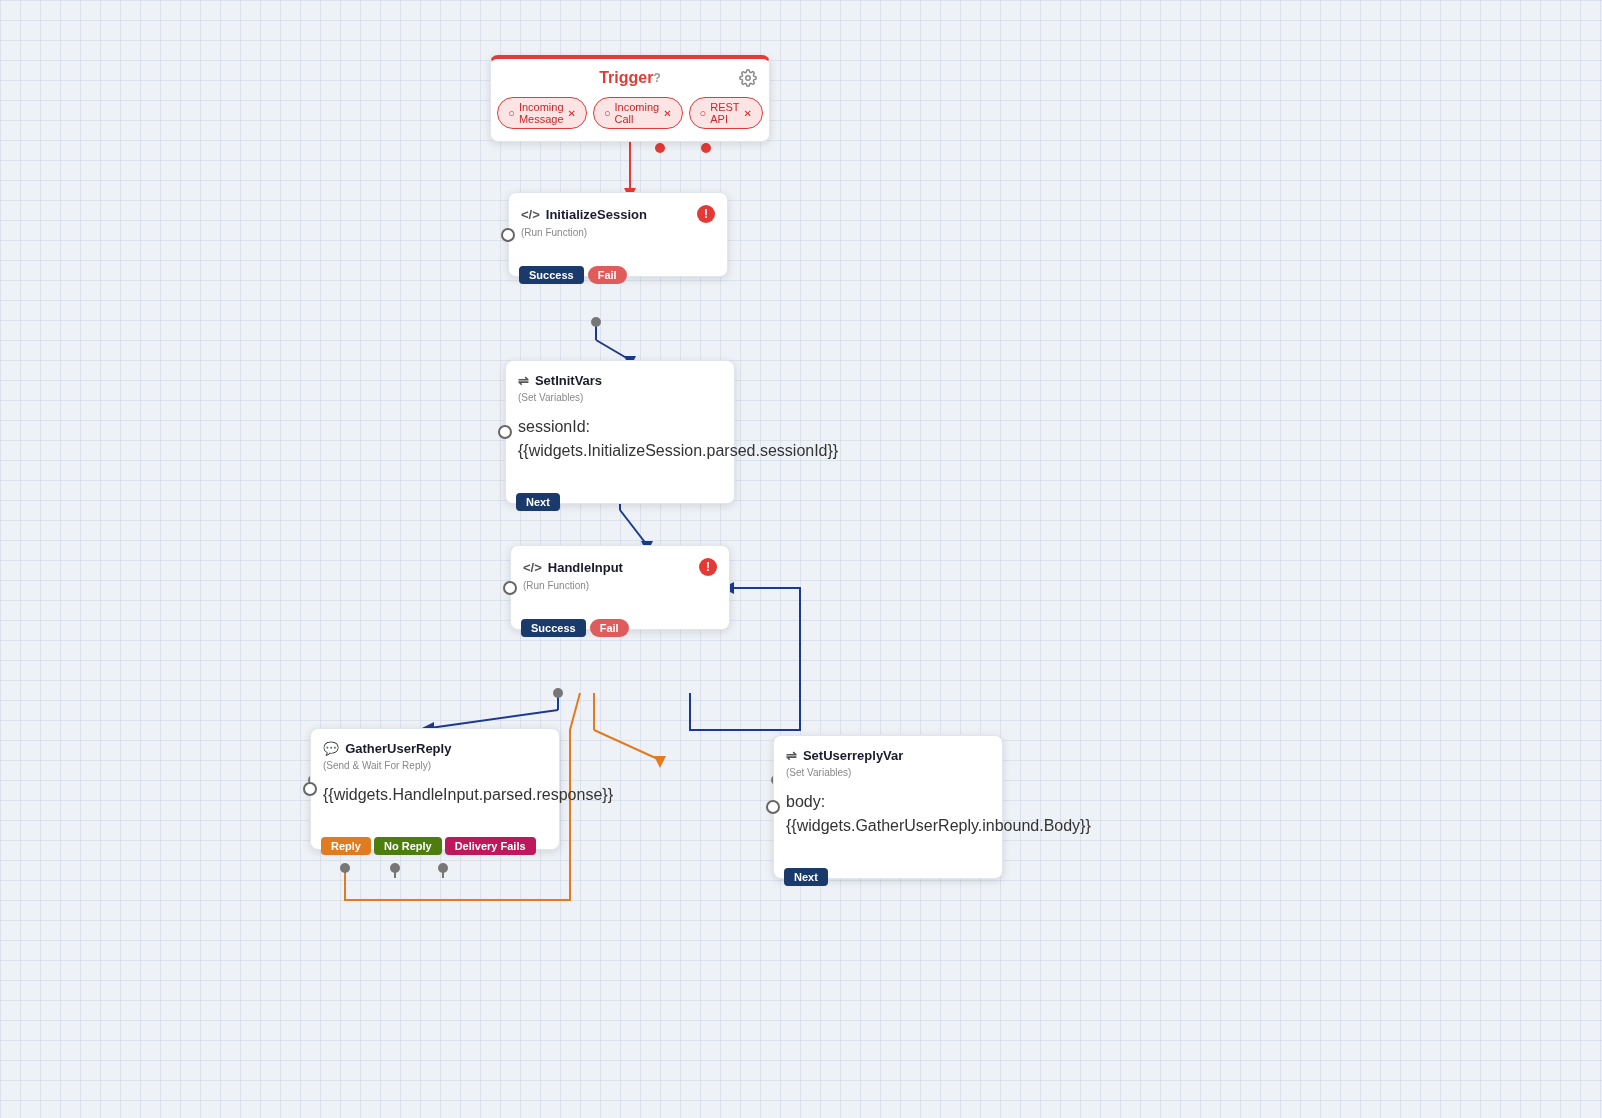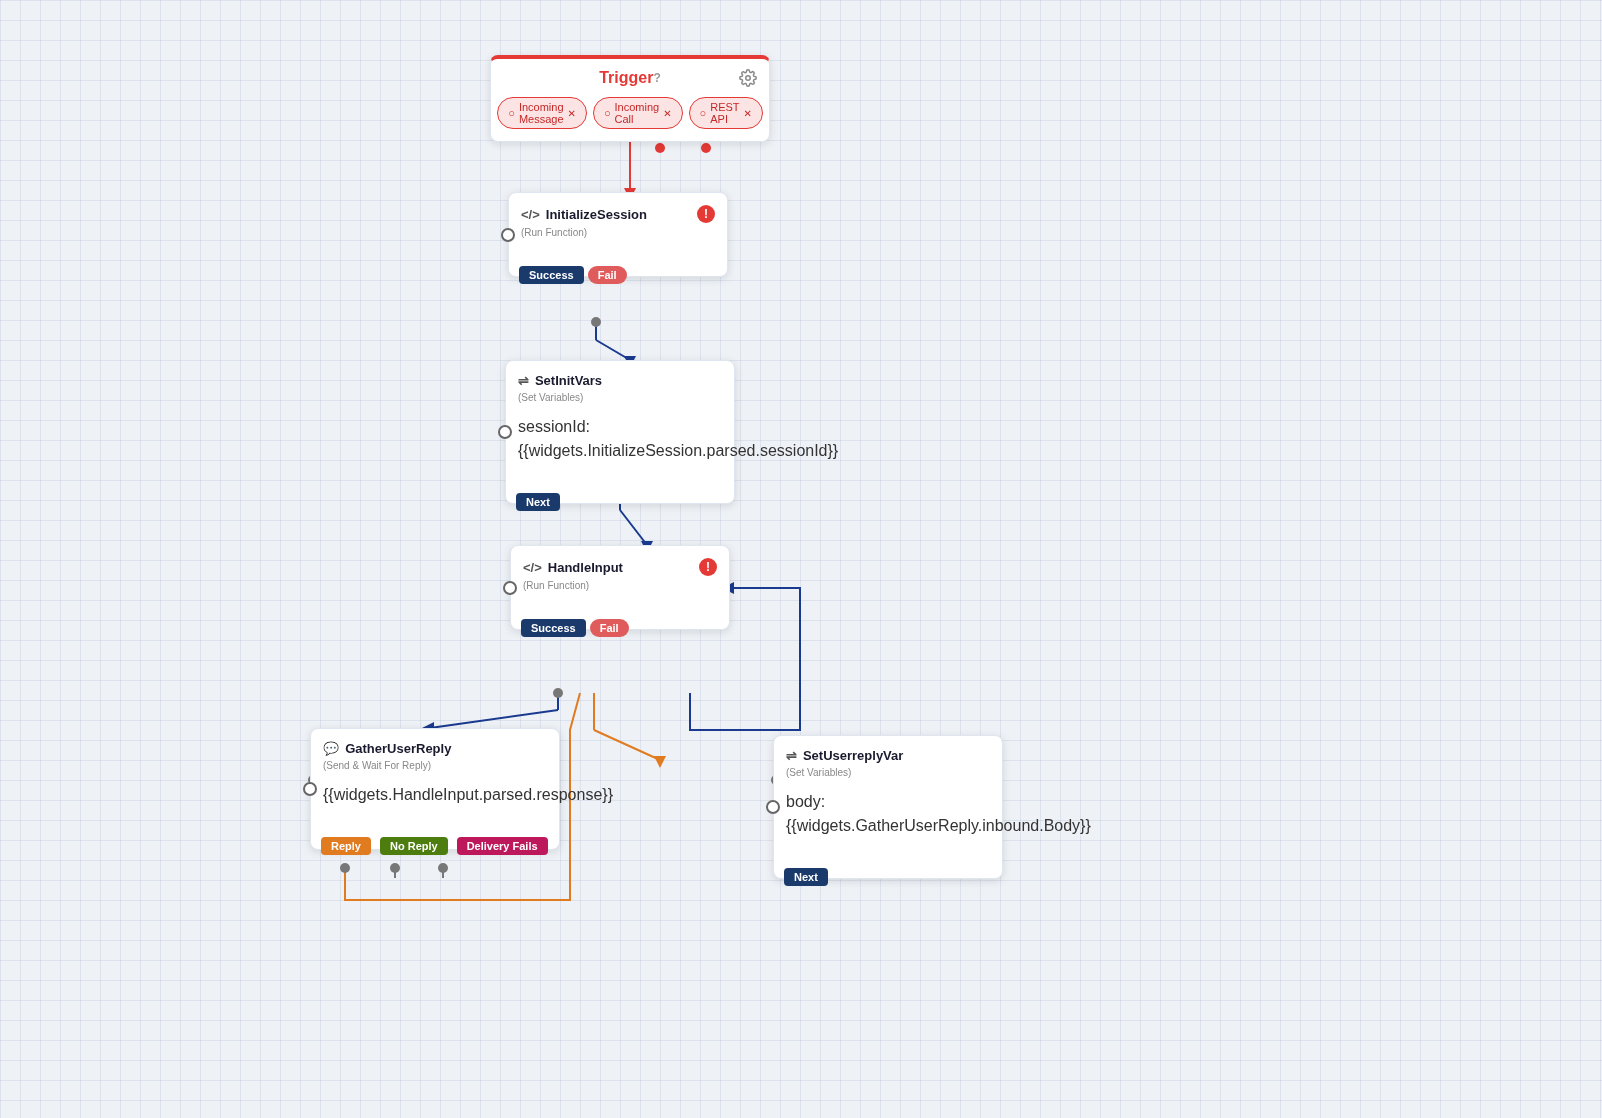--- a/index.html
+++ b/index.html
@@ -336,21 +336,21 @@
       <div class="node-title">
         <span class="node-icon">💬</span>
         <span>GatherUserReply</span>
       </div>
     </div>
     <div class="node-subtitle">(Send &amp; Wait For Reply)</div>
     <div class="node-vars">
       {{widgets.HandleInput.parsed.response}}
     </div>
     <div style="position:relative; height: 32px;">
-      <div class="status-row" style="bottom: -16px; gap: 9px; align-items: center;">
+      <div class="status-row" style="bottom: -16px; gap: 3px; align-items: center;">
         <div class="status-btn btn-reply">Reply</div>
         <div class="status-btn btn-no-reply">No Reply</div>
         <div class="status-btn btn-delivery-fail">Delivery Fails</div>
       </div>
     </div>
   </div>
 
   <div class="node set-userreply-var-node">
     <div class="node-connector-left"></div>
     <div class="node-header">

